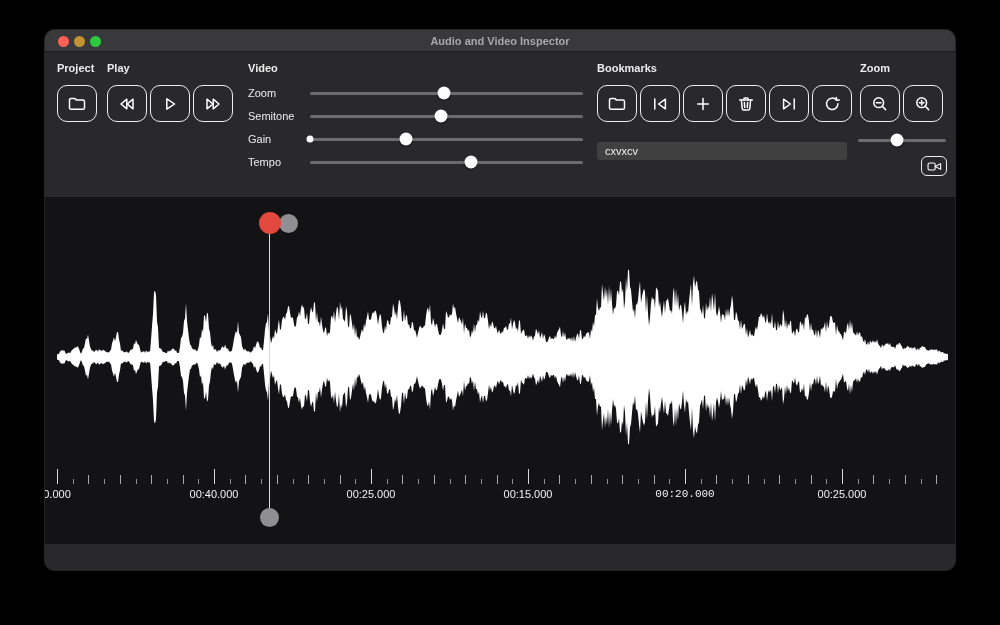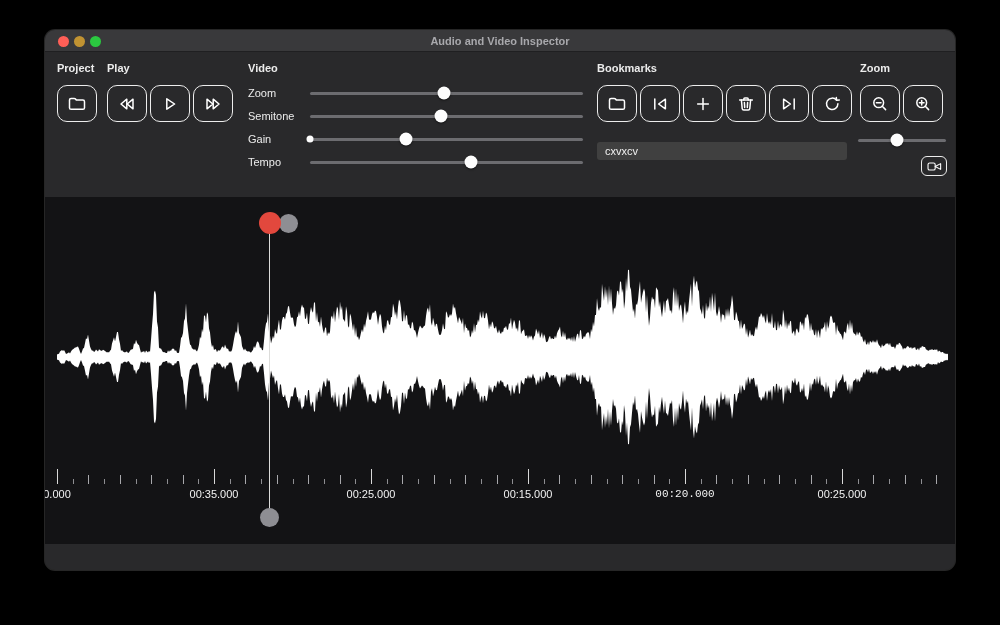--- a/index.html
+++ b/index.html
@@ -231,21 +231,21 @@
         <div class="tick mid" style="left: 765.6px; top: 278px; height: 9px;"></div>
         <div class="tick" style="left: 781.3px; top: 282px; height: 5px;"></div>
         <div class="tick major" style="left: 797px; top: 272px; height: 15px;"></div>
         <div class="tick" style="left: 812.7px; top: 282px; height: 5px;"></div>
         <div class="tick mid" style="left: 828.4px; top: 278px; height: 9px;"></div>
         <div class="tick" style="left: 844.1px; top: 282px; height: 5px;"></div>
         <div class="tick mid" style="left: 859.8px; top: 278px; height: 9px;"></div>
         <div class="tick" style="left: 875.5px; top: 282px; height: 5px;"></div>
         <div class="tick mid" style="left: 891.2px; top: 278px; height: 9px;"></div>
         <div class="ruler-label" style="left: 12px;">0.000</div>
-        <div class="ruler-label" style="left: 169px;">00:35.000</div>
+        <div class="ruler-label" style="left: 169px;">00:40.000</div>
         <div class="ruler-label" style="left: 326px;">00:25.000</div>
         <div class="ruler-label" style="left: 483px;">00:15.000</div>
         <div class="ruler-label" style="left: 640px; font-family: Liberation Mono, monospace;">00:20.000</div>
         <div class="ruler-label" style="left: 797px;">00:25.000</div>
       </div>
     <div id="playhead">
       <div class="playhead-line" id="ph-line" style="left: 223.985px; top: 26px; height: 290px;"></div>
       <div class="handle" id="ph-gray" style="left: 233.735px; top: 16.5px; background: rgb(142, 142, 147);"></div>
       <div class="handle" id="ph-red" style="left: 213.735px; top: 15px; background: rgb(226, 72, 61);"></div>
       <div class="handle" id="ph-bottom" style="left: 215.235px; top: 310.5px; background: rgb(142, 142, 147);"></div>

